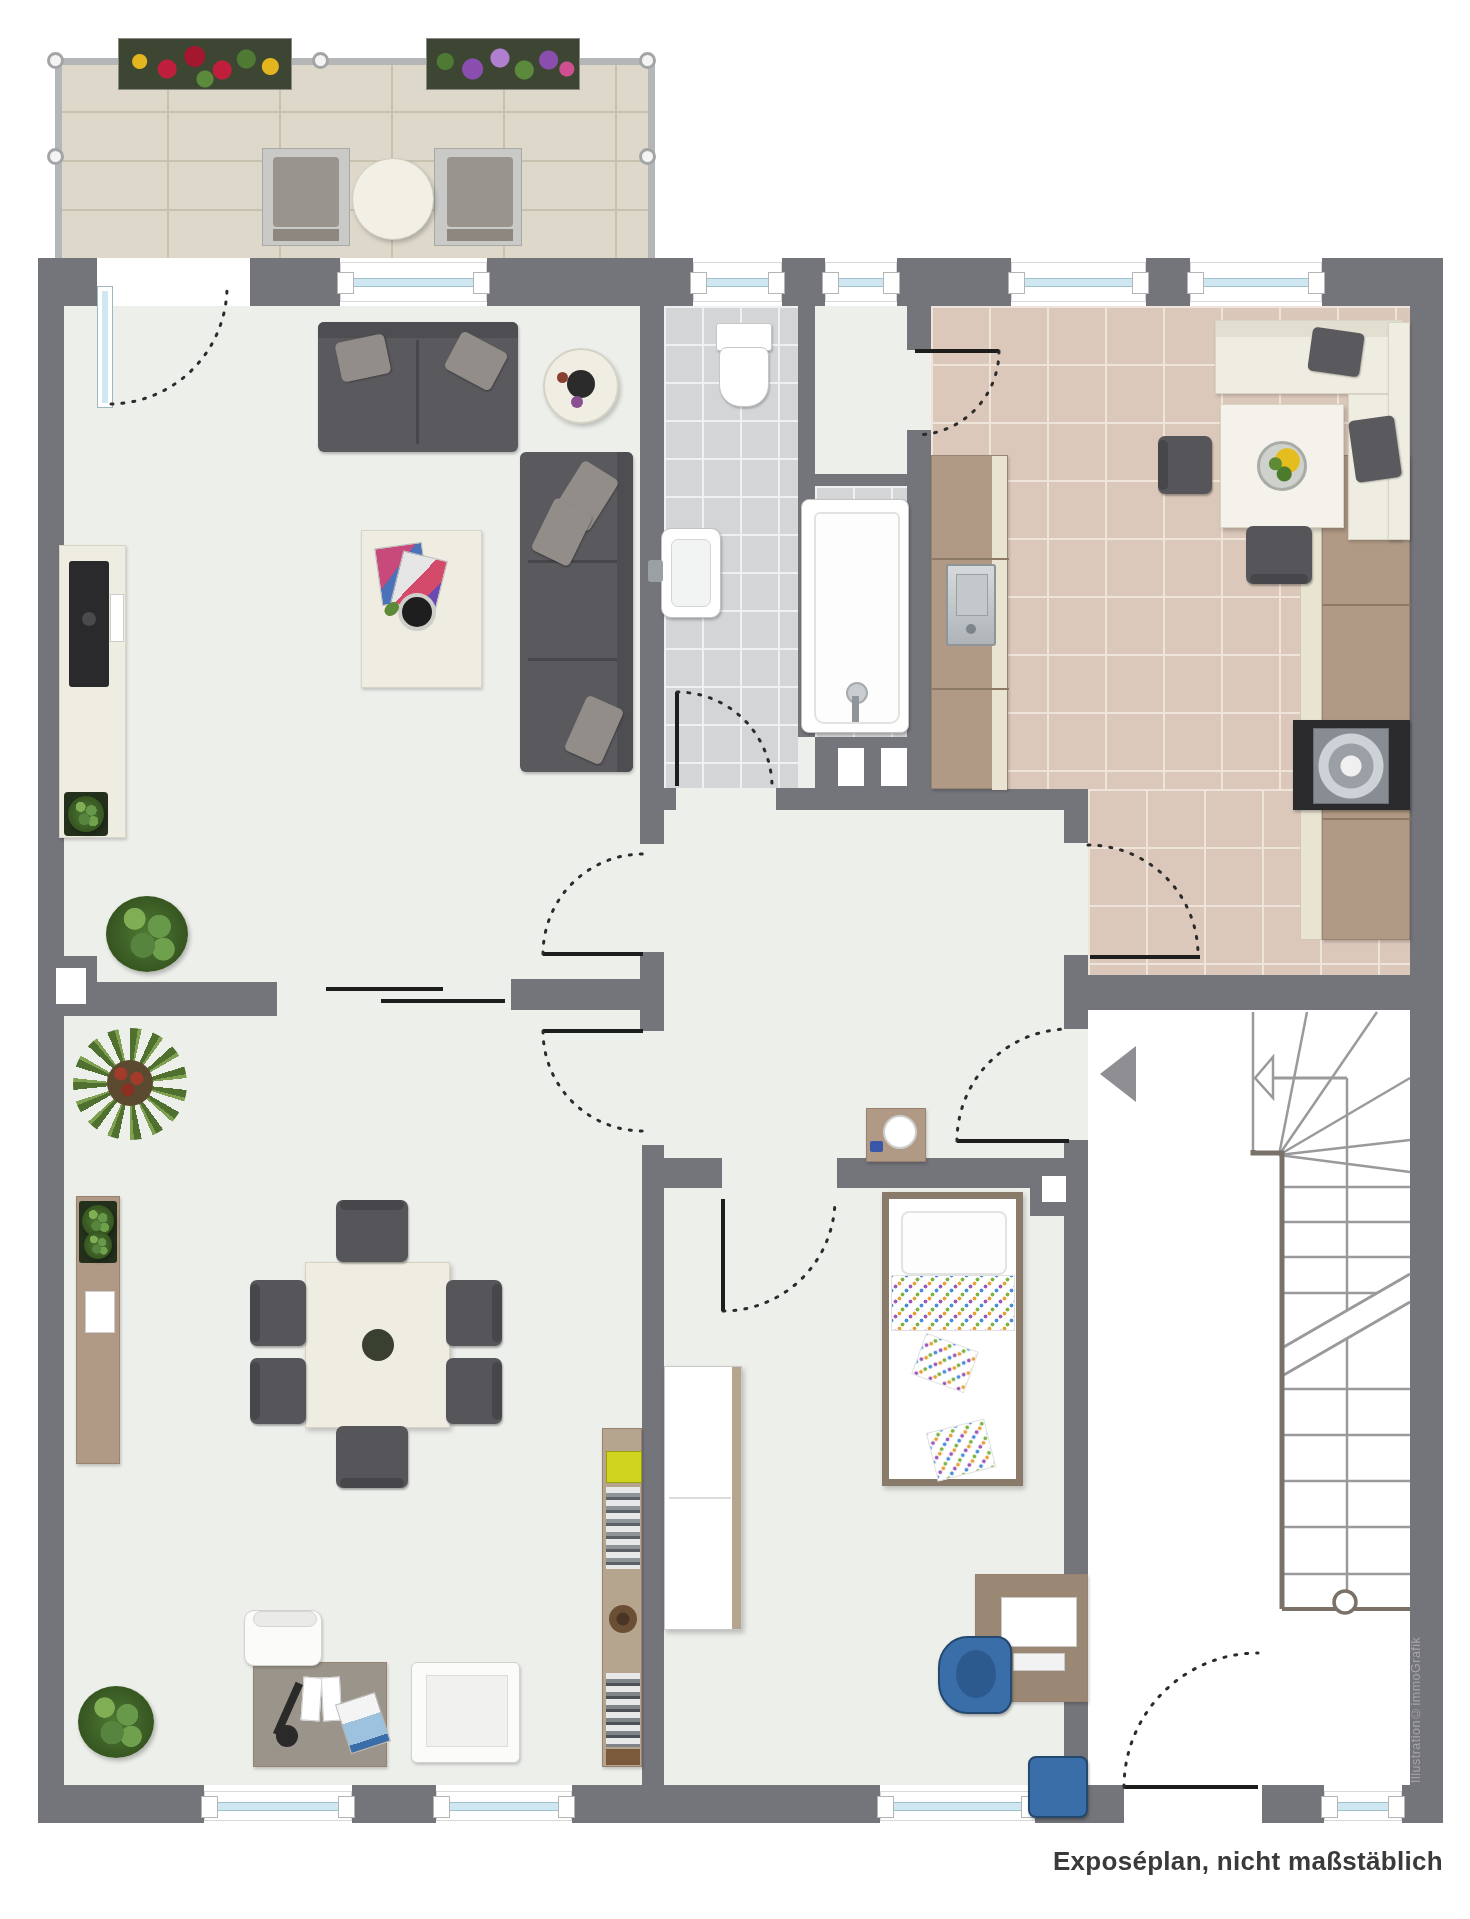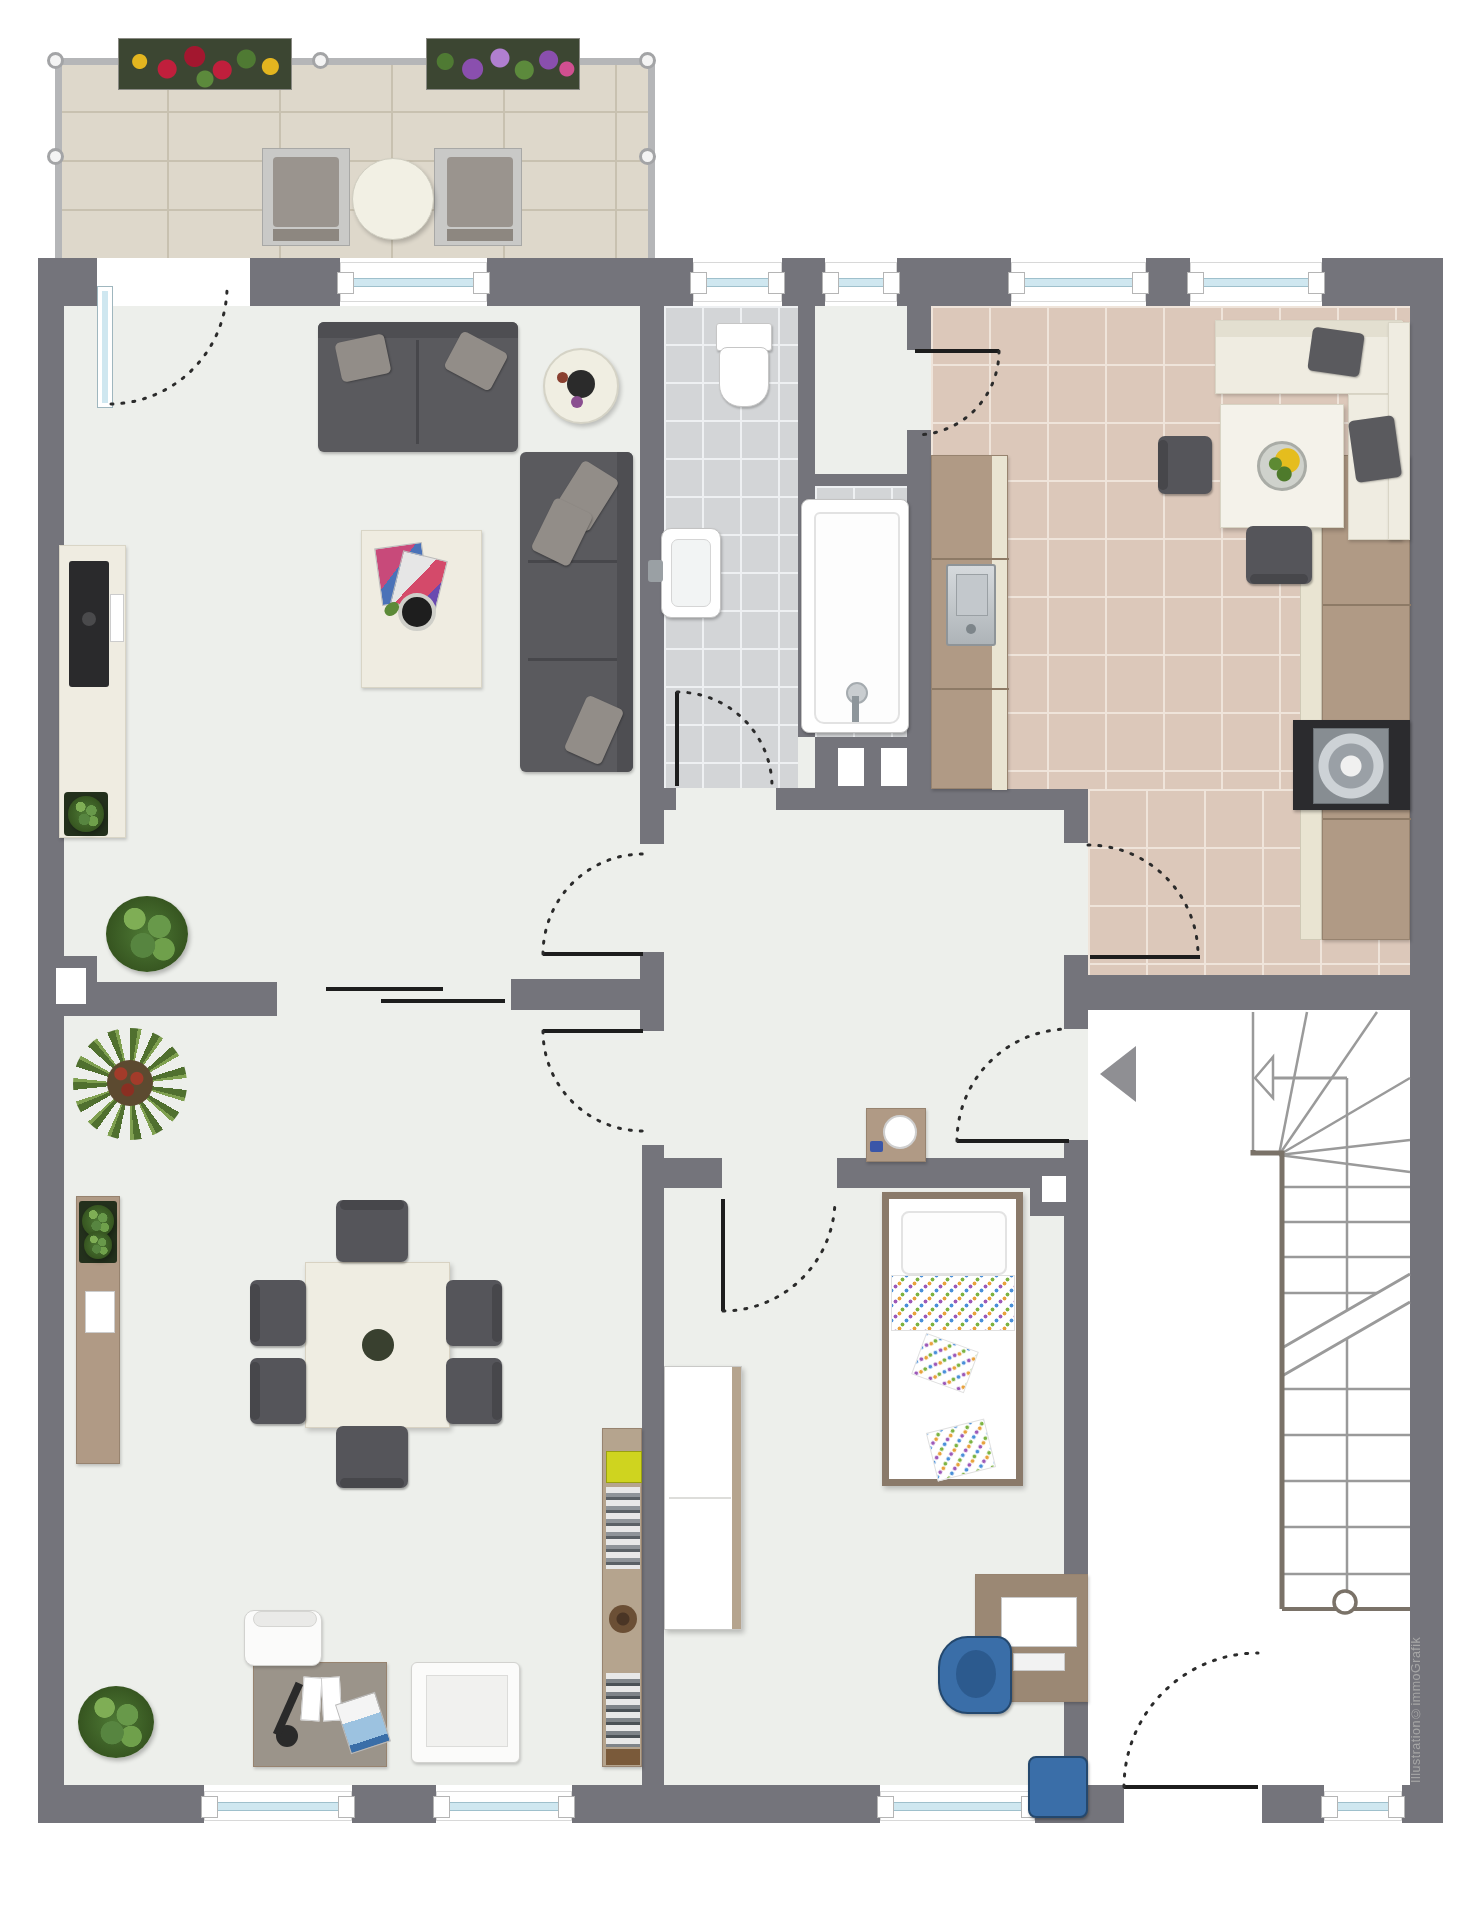--- a/index.html
+++ b/index.html
@@ -421,15 +421,16 @@
       <path d="M1282,1348 L1410,1274 M1282,1376 L1410,1302" stroke="#9a9a9a" stroke-width="3" fill="none"></path>
       <path d="M1253,1150 L1253,1153 L1282,1153 L1282,1609" stroke="#7a7268" stroke-width="5" fill="none"></path>
       <path d="M1282,1609 H1410" stroke="#7a7268" stroke-width="4" fill="none"></path>
       <circle cx="1345" cy="1602" r="11" fill="#ffffff" stroke="#7a7268" stroke-width="3.5"></circle>
       <path d="M1273,1078 H1347" stroke="#9a9a9a" stroke-width="3" fill="none"></path>
       <polygon points="1255,1078 1273,1057 1273,1098" fill="#ffffff" stroke="#9a9a9a" stroke-width="2.5"></polygon>
     </g>
     <polygon points="1100,1074 1136,1046 1136,1102" fill="#8f8f93"></polygon>
   </svg>
 
+  <div id="footer-note" style="right:27px;top:1846px;">Exposéplan, nicht maßstäblich</div>
   <div id="watermark" style="left:1409px;top:1588px;height:195px;">Illustration©immoGrafik</div>
 
 </div>
 
 </body></html>

